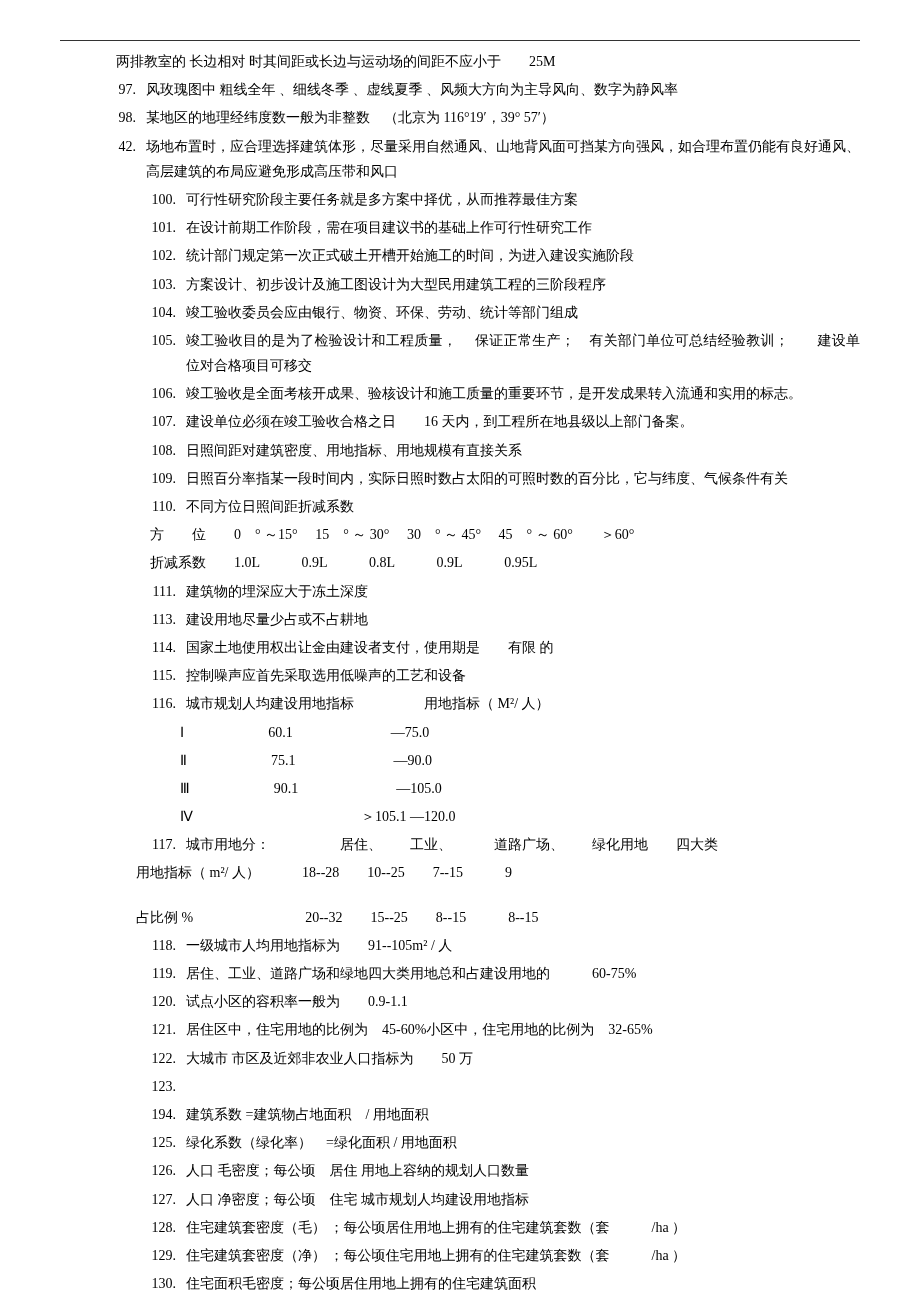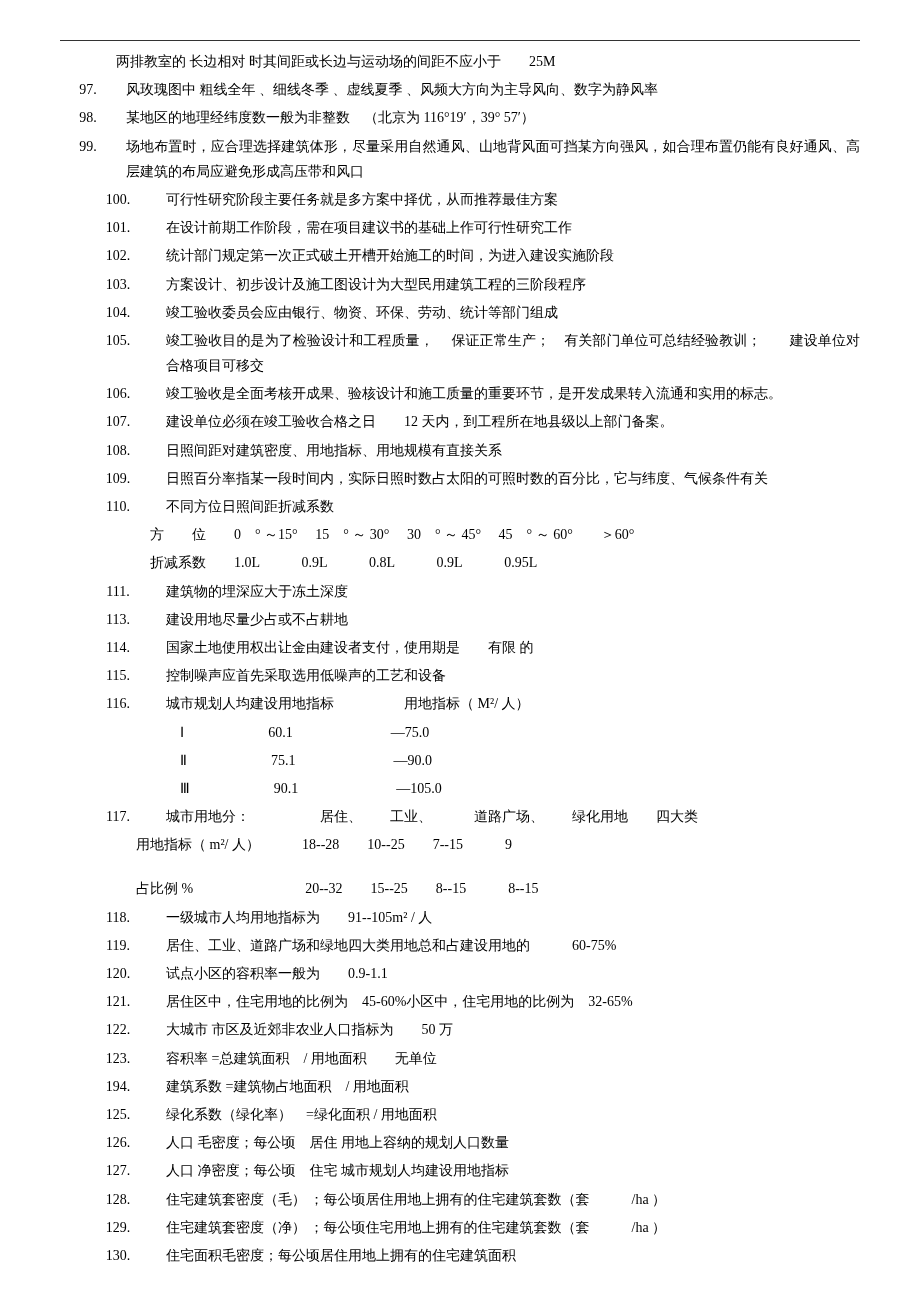--- a/index.html
+++ b/index.html
@@ -17,23 +17,24 @@
       border-top: 1px solid #333;
       padding-top: 8px;
     }
     .item {
       display: flex;
       margin-bottom: 3px;
       align-items: baseline;
     }
     .item-no {
       min-width: 56px;
-      text-align: center;
+      text-align: right;
       padding-right: 10px;
       flex-shrink: 0;
+      margin-left: 20px;
     }
     .item-no.indent2 {
       padding-left: 20px;
       min-width: 76px;
     }
     .item-text {
       flex: 1;
       text-align: justify;
     }
     .continuation {
@@ -59,21 +60,21 @@
       <div class="continuation" style="padding-left: 56px; font-family: Liberation Serif, serif;">两排教室的 长边相对 时其间距或长边与运动场的间距不应小于　　25M</div>
       <div class="item">
         <div class="item-no">97.</div>
         <div class="item-text">风玫瑰图中 粗线全年 、细线冬季 、虚线夏季 、风频大方向为主导风向、数字为静风率</div>
       </div>
       <div class="item">
         <div class="item-no">98.</div>
         <div class="item-text">某地区的地理经纬度数一般为非整数　（北京为 116°19′，39° 57′）</div>
       </div>
       <div class="item">
-        <div class="item-no">99.</div>
+        <div class="item-no">42.</div>
         <div class="item-text">场地布置时，应合理选择建筑体形，尽量采用自然通风、山地背风面可挡某方向强风，如合理布置仍能有良好通风、高层建筑的布局应避免形成高压带和风口</div>
       </div>
       <div class="item">
         <div class="item-no indent2">100.</div>
         <div class="item-text">可行性研究阶段主要任务就是多方案中择优，从而推荐最佳方案</div>
       </div>
       <div class="item">
         <div class="item-no indent2">101.</div>
         <div class="item-text">在设计前期工作阶段，需在项目建议书的基础上作可行性研究工作</div>
       </div>
@@ -92,21 +93,21 @@
       <div class="item">
         <div class="item-no indent2">105.</div>
         <div class="item-text">竣工验收目的是为了检验设计和工程质量，　 保证正常生产；　有关部门单位可总结经验教训；　　建设单位对合格项目可移交</div>
       </div>
       <div class="item">
         <div class="item-no indent2">106.</div>
         <div class="item-text">竣工验收是全面考核开成果、验核设计和施工质量的重要环节，是开发成果转入流通和实用的标志。</div>
       </div>
       <div class="item">
         <div class="item-no indent2">107.</div>
-        <div class="item-text">建设单位必须在竣工验收合格之日　　12 天内，到工程所在地县级以上部门备案。</div>
+        <div class="item-text">建设单位必须在竣工验收合格之日　　16 天内，到工程所在地县级以上部门备案。</div>
       </div>
       <div class="item">
         <div class="item-no indent2">108.</div>
         <div class="item-text">日照间距对建筑密度、用地指标、用地规模有直接关系</div>
       </div>
       <div class="item">
         <div class="item-no indent2">109.</div>
         <div class="item-text">日照百分率指某一段时间内，实际日照时数占太阳的可照时数的百分比，它与纬度、气候条件有关</div>
       </div>
       <div class="item">
@@ -131,20 +132,21 @@
         <div class="item-no indent2">115.</div>
         <div class="item-text">控制噪声应首先采取选用低噪声的工艺和设备</div>
       </div>
       <div class="item">
         <div class="item-no indent2">116.</div>
         <div class="item-text">城市规划人均建设用地指标　　　　　用地指标（ M²/ 人）</div>
       </div>
       <div class="table-row2">Ⅰ　　　　　　60.1　　　　　　　—75.0</div>
       <div class="table-row2">Ⅱ　　　　　　75.1　　　　　　　—90.0</div>
       <div class="table-row2">Ⅲ　　　　　　90.1　　　　　　　—105.0</div>
+      <div class="table-row2">Ⅳ　　　　　　　　　　　　＞105.1 —120.0</div>
       <div class="item">
         <div class="item-no indent2">117.</div>
         <div class="item-text">城市用地分：　　　　　居住、　　工业、　　　道路广场、　　绿化用地　　四大类</div>
       </div>
       <div style="padding-left: 76px; margin-bottom: 19px;">用地指标（ m²/ 人）　　　18--28　　10--25　　7--15　　　9</div>
       <div style="padding-left: 76px; margin-bottom: 3px;">占比例 %　　　　　　　　20--32　　15--25　　8--15　　　8--15</div>
       <div class="item">
         <div class="item-no indent2">118.</div>
         <div class="item-text">一级城市人均用地指标为　　91--105m² / 人</div>
       </div>
@@ -159,21 +161,20 @@
       <div class="item">
         <div class="item-no indent2">121.</div>
         <div class="item-text">居住区中，住宅用地的比例为　45-60%小区中，住宅用地的比例为　32-65%</div>
       </div>
       <div class="item">
         <div class="item-no indent2">122.</div>
         <div class="item-text">大城市 市区及近郊非农业人口指标为　　50 万</div>
       </div>
       <div class="item">
         <div class="item-no indent2">123.</div>
-        <div class="item-text">容积率 =总建筑面积　/ 用地面积　　无单位</div>
       </div>
       <div class="item">
         <div class="item-no indent2">194.</div>
         <div class="item-text">建筑系数 =建筑物占地面积　/ 用地面积</div>
       </div>
       <div class="item">
         <div class="item-no indent2">125.</div>
         <div class="item-text">绿化系数（绿化率）　=绿化面积 / 用地面积</div>
       </div>
       <div class="item">

